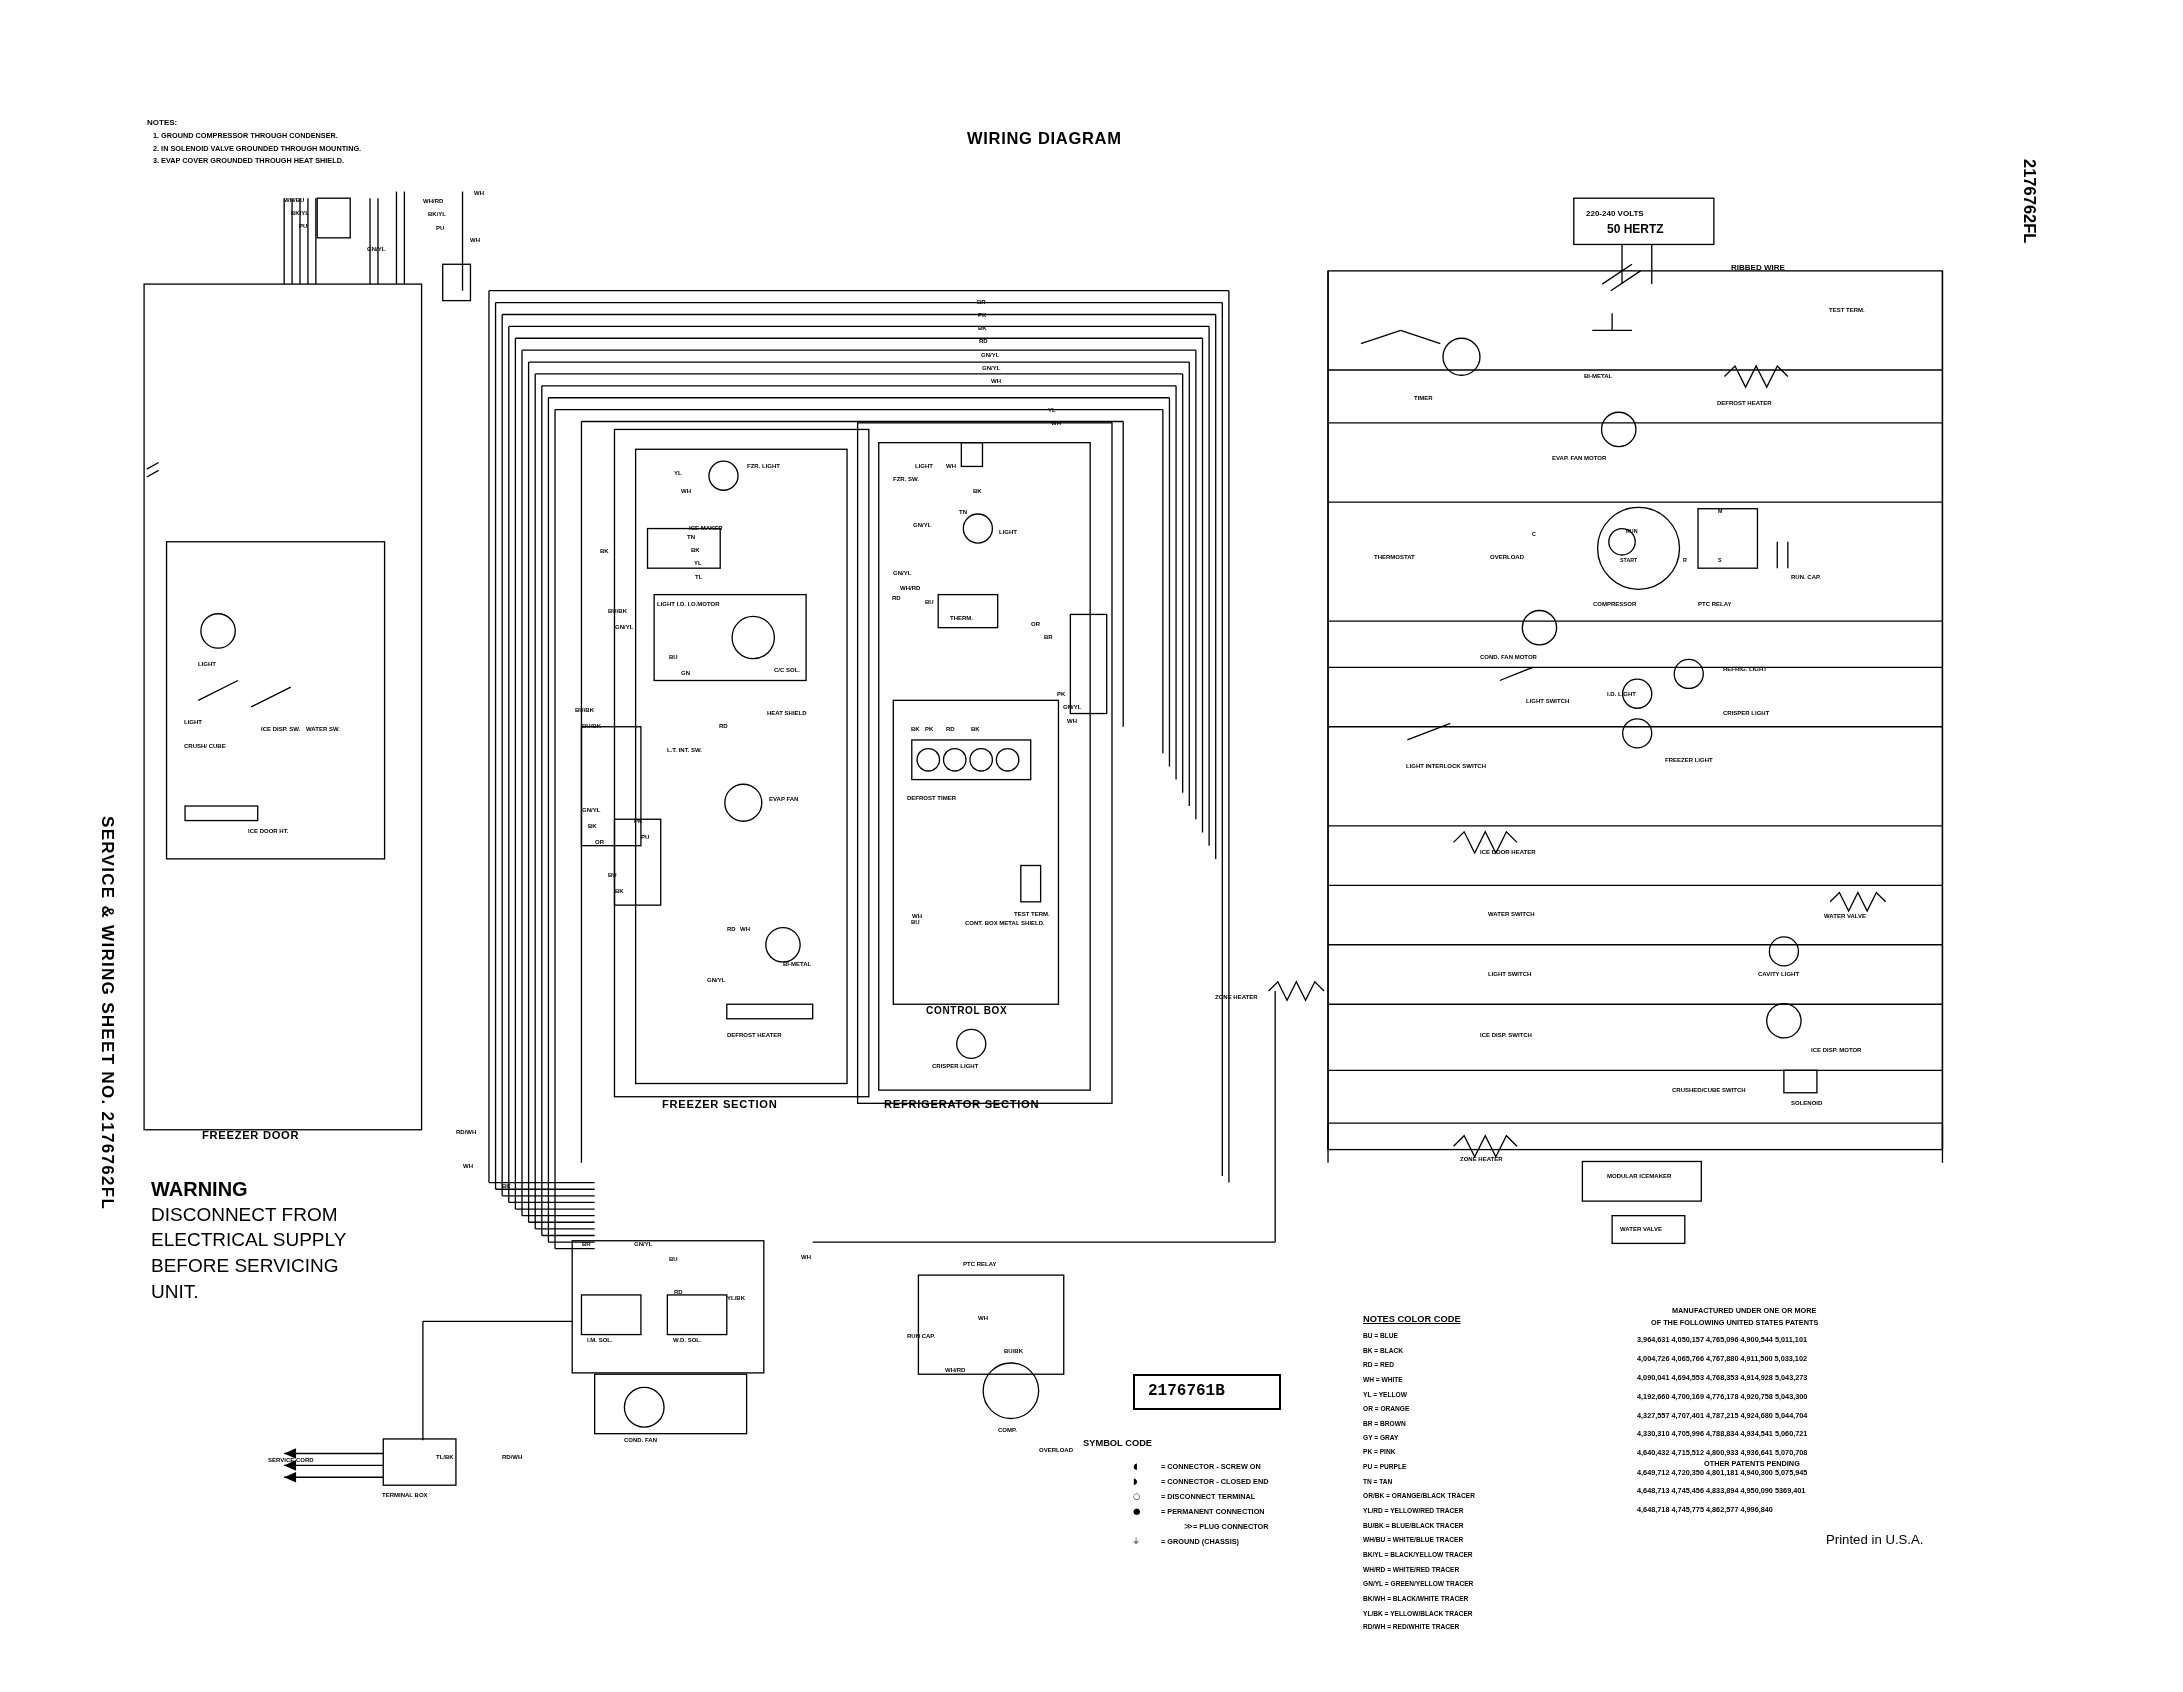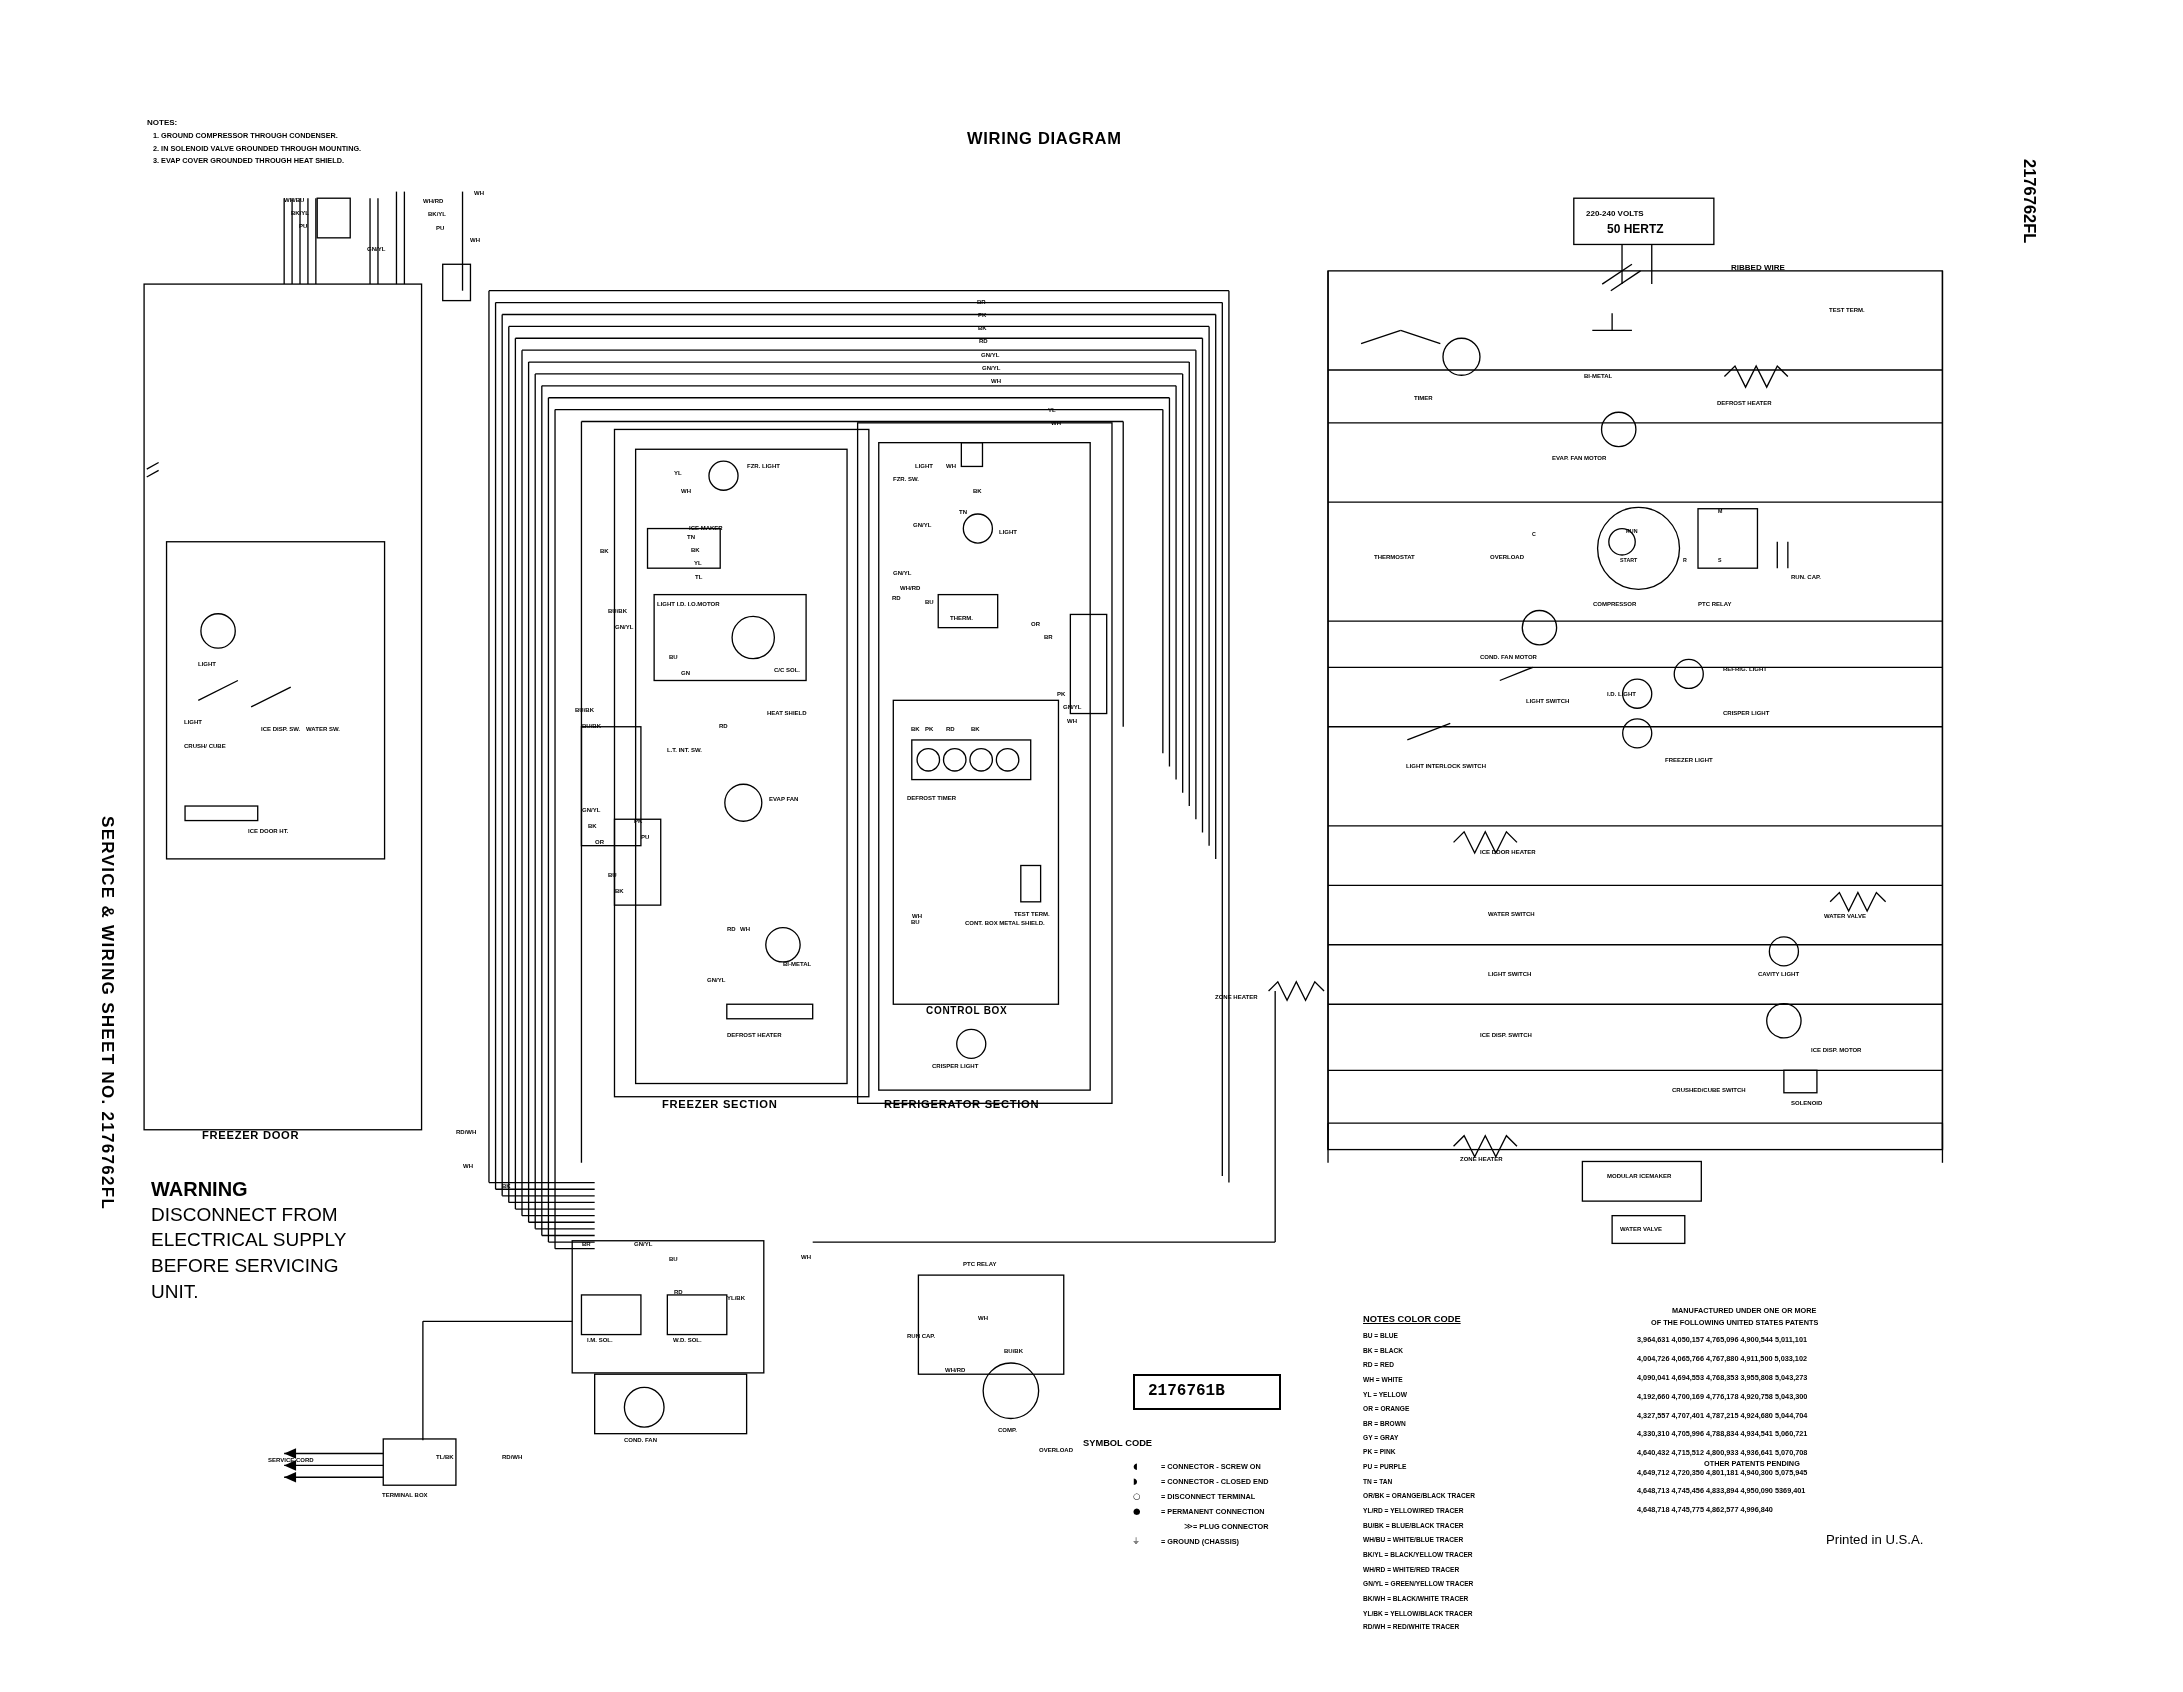--- a/index.html
+++ b/index.html
@@ -374,21 +374,21 @@
       <div style="position: relative; height: 15px;"><span style="display: inline-block; width: 28px; font-family: &quot;DejaVu Sans&quot;, sans-serif; font-size: 8.6px;">●</span><span class="bold" style="font-size: 7.3px;">= PERMANENT CONNECTION</span></div>
       <div style="position: relative; height: 15px; text-align: right;"><span style="display: inline-block; width: 28px; font-family: &quot;DejaVu Sans&quot;, sans-serif; font-size: 8.6px;">≫</span><span class="bold" style="font-size: 7.3px;">= PLUG CONNECTOR</span></div>
       <div style="position: relative; height: 15px;"><span style="display: inline-block; width: 28px; font-family: &quot;DejaVu Sans&quot;, sans-serif; font-size: 8.6px;">⏚</span><span class="bold" style="font-size: 7.3px;">= GROUND (CHASSIS)</span></div>
     </div>
 
   <div class="t bold" style="left:1672px;top:1307px;font-size:7.3px;">MANUFACTURED UNDER ONE OR MORE</div>
   <div class="t bold" style="left:1651px;top:1319px;font-size:7.3px;">OF THE FOLLOWING UNITED STATES PATENTS</div>
   <div id="patents-list" style="position:absolute;left:1637px;top:1336px;">
       <div class="t bold" style="position: relative; top: 0px; font-size: 7.3px;">3,964,631 4,050,157 4,765,096 4,900,544 5,011,101</div>
       <div class="t bold" style="position: relative; top: 11.2px; font-size: 7.3px;">4,004,726 4,065,766 4,767,880 4,911,500 5,033,102</div>
-      <div class="t bold" style="position: relative; top: 22.5px; font-size: 7.3px;">4,090,041 4,694,553 4,768,353 3,955,808 5,043,273</div>
+      <div class="t bold" style="position: relative; top: 22.5px; font-size: 7.3px;">4,090,041 4,694,553 4,768,353 4,914,928 5,043,273</div>
       <div class="t bold" style="position: relative; top: 34px; font-size: 7.3px;">4,192,660 4,700,169 4,776,178 4,920,758 5,043,300</div>
       <div class="t bold" style="position: relative; top: 45px; font-size: 7.3px;">4,327,557 4,707,401 4,787,215 4,924,680 5,044,704</div>
       <div class="t bold" style="position: relative; top: 56px; font-size: 7.3px;">4,330,310 4,705,996 4,788,834 4,934,541 5,060,721</div>
       <div class="t bold" style="position: relative; top: 67px; font-size: 7.3px;">4,640,432 4,715,512 4,800,933 4,936,641 5,070,708</div>
       <div class="t bold" style="position: relative; top: 79px; font-size: 7.3px;">4,649,712 4,720,350 4,801,181 4,940,300 5,075,945</div>
       <div class="t bold" style="position: relative; top: 90px; font-size: 7.3px;">4,648,713 4,745,456 4,833,894 4,950,090 5369,401</div>
       <div class="t bold" style="position: relative; top: 101px; font-size: 7.3px;">4,648,718 4,745,775 4,862,577 4,996,840</div>
     </div>
   <div class="t bold" style="left:1704px;top:1460px;font-size:7.3px;">OTHER PATENTS PENDING</div>
 

